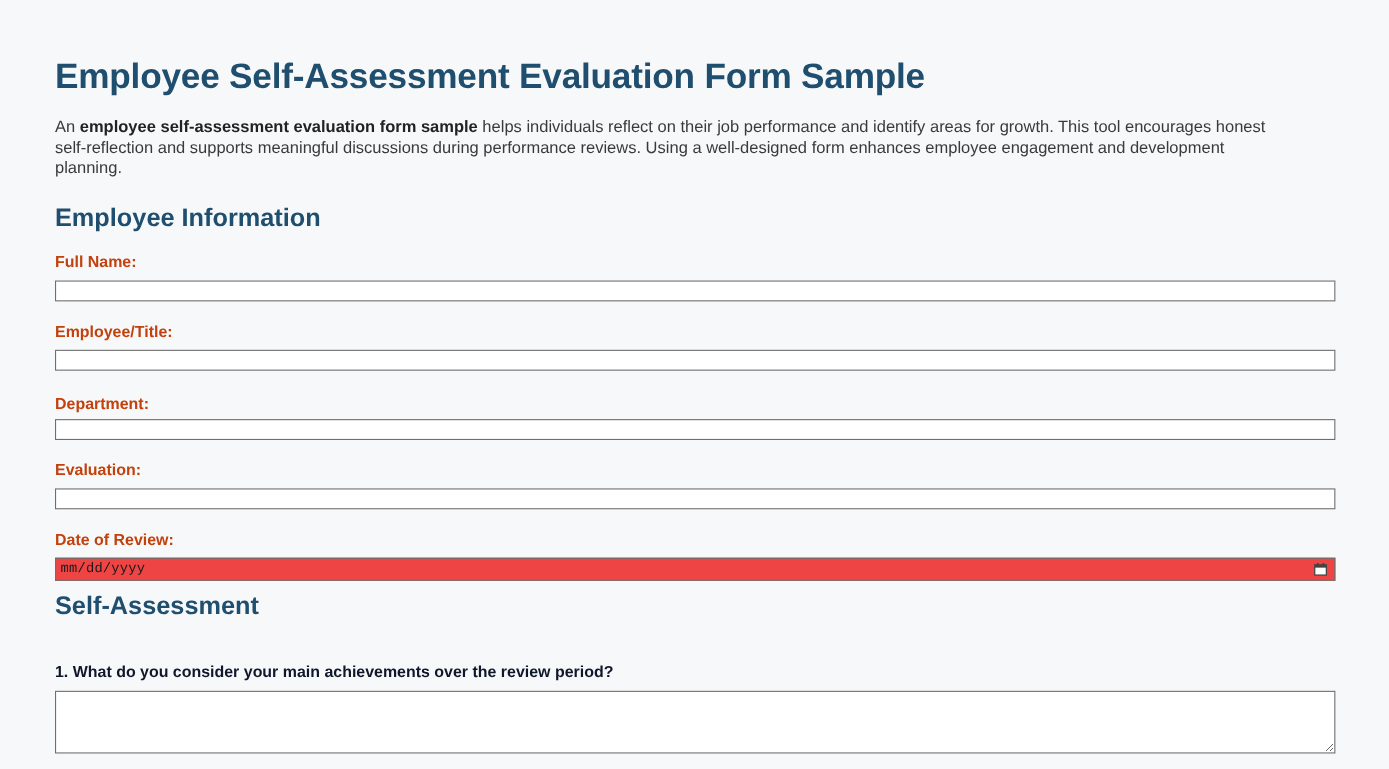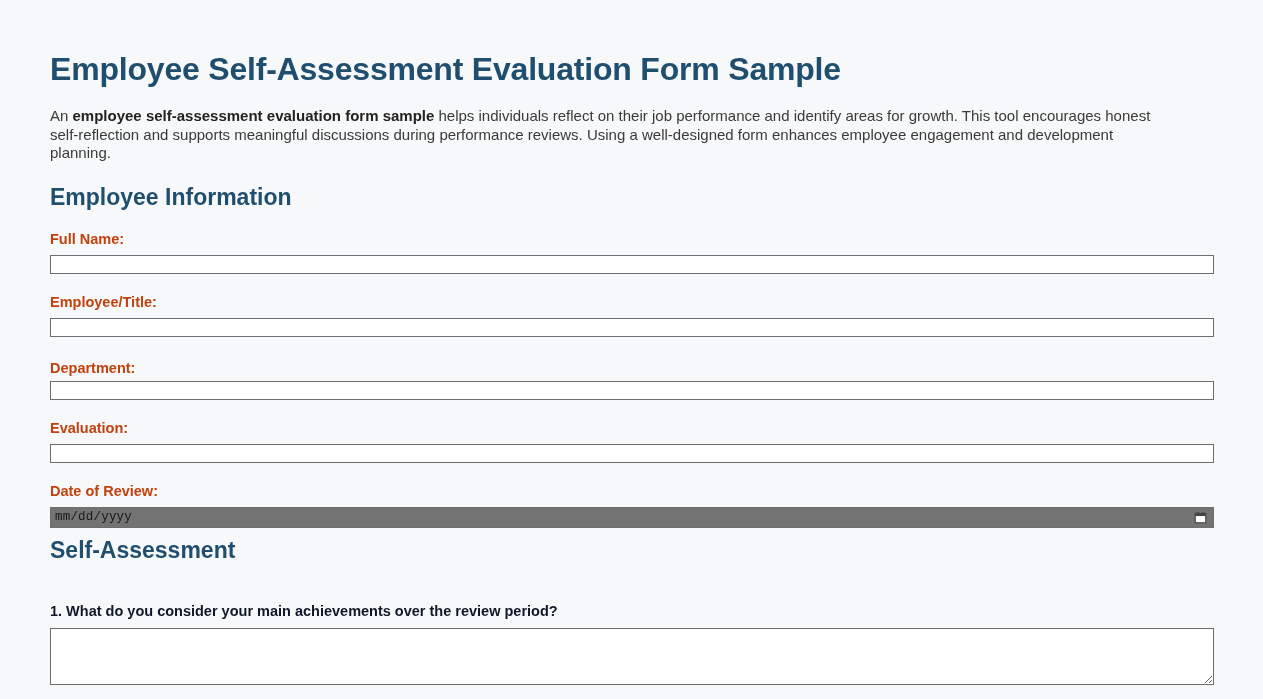--- a/index.html
+++ b/index.html
@@ -89,21 +89,21 @@
     padding: 1px 3px;
     border-radius: 0;
     outline: none;
   }
   .date-wrap {
     position: absolute;
     left: 0;
     top: 507px;
     width: 1164px;
     height: 21px;
-    background: #737373;
+    background: #ef4444;
     border: 1px solid #6e6e6e;
     display: flex;
     align-items: center;
     padding: 0 4px;
   }
   .date-text {
     font-family: "Liberation Mono", monospace;
     font-size: 12.5px;
     color: #1a1a1a;
     letter-spacing: 0.2px;

